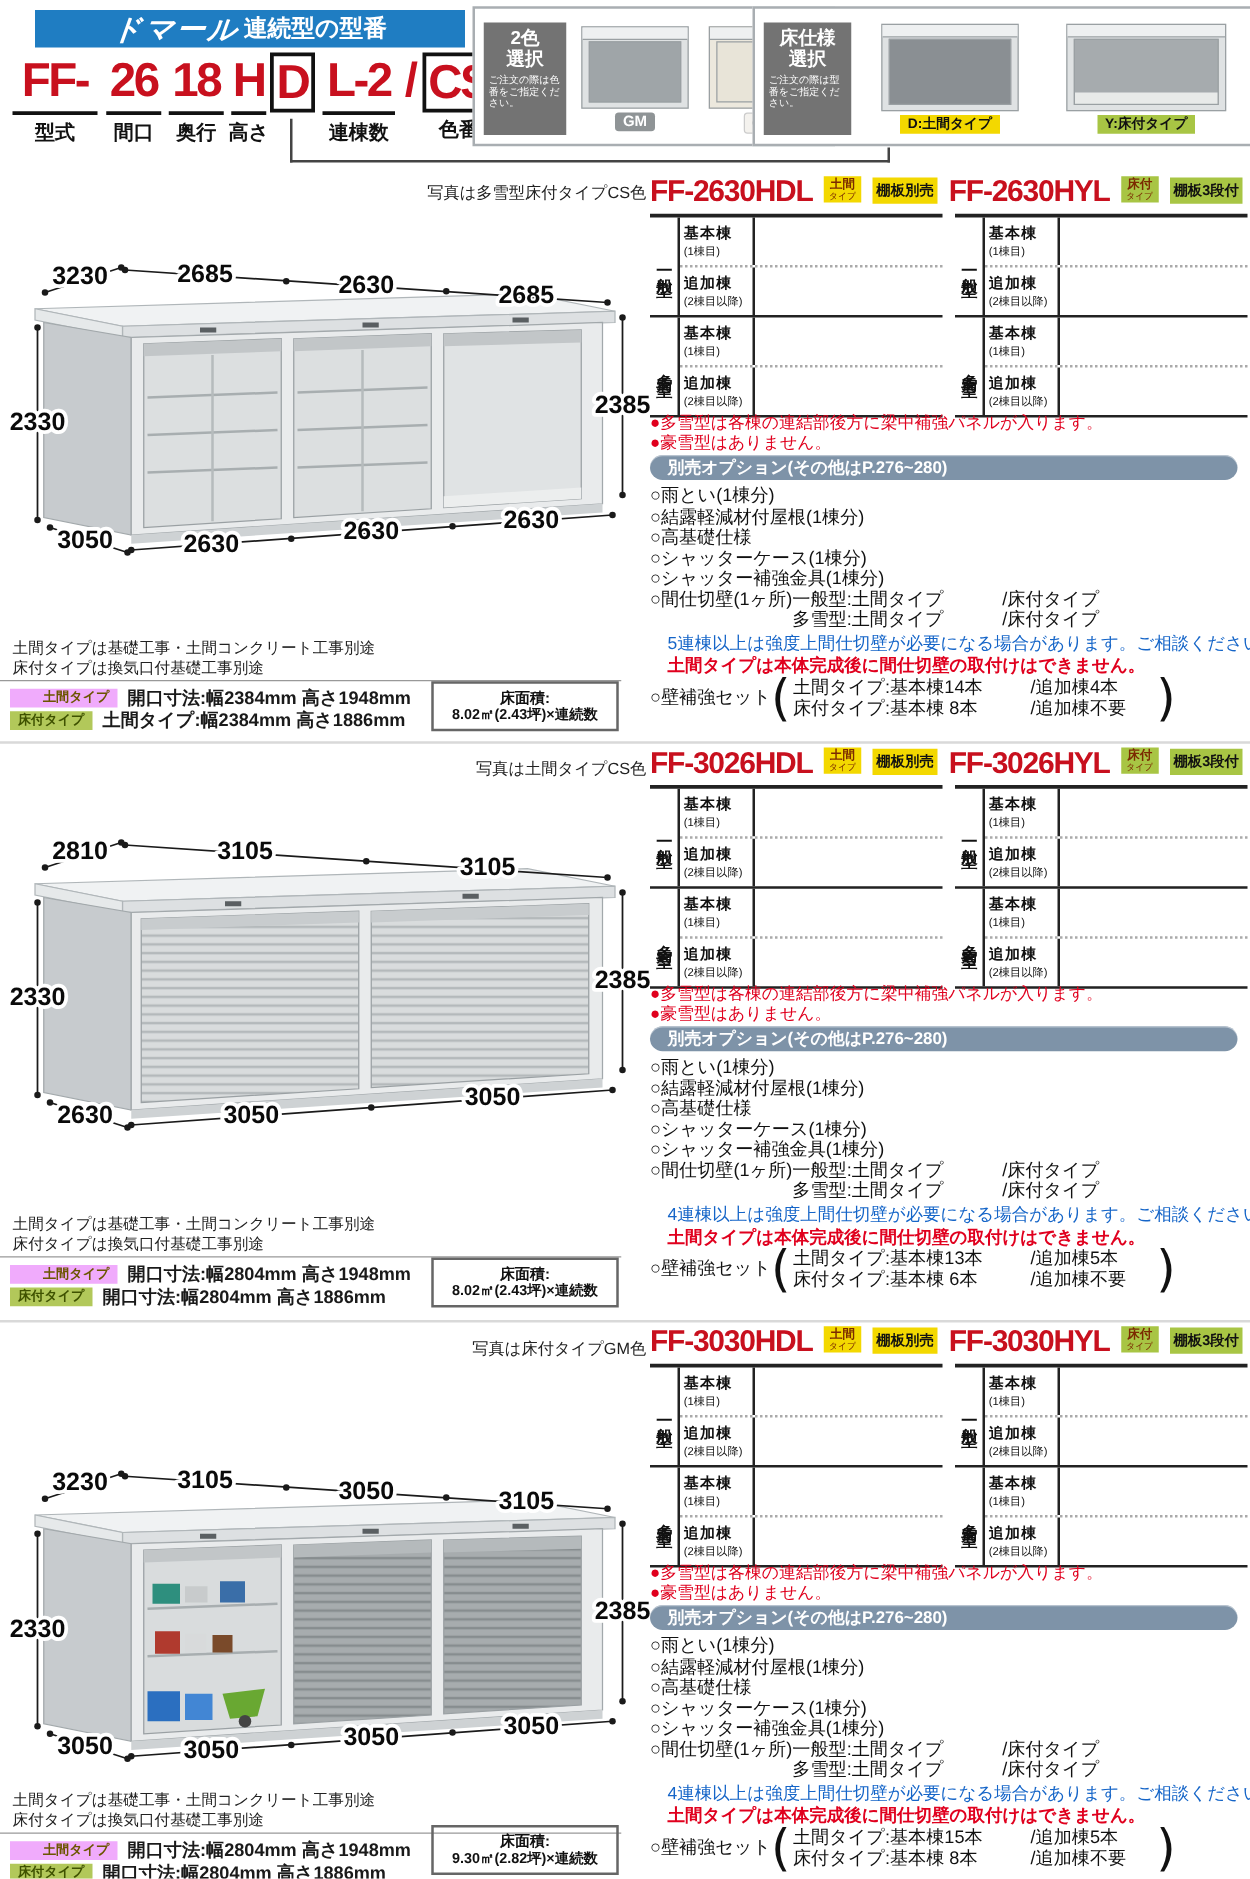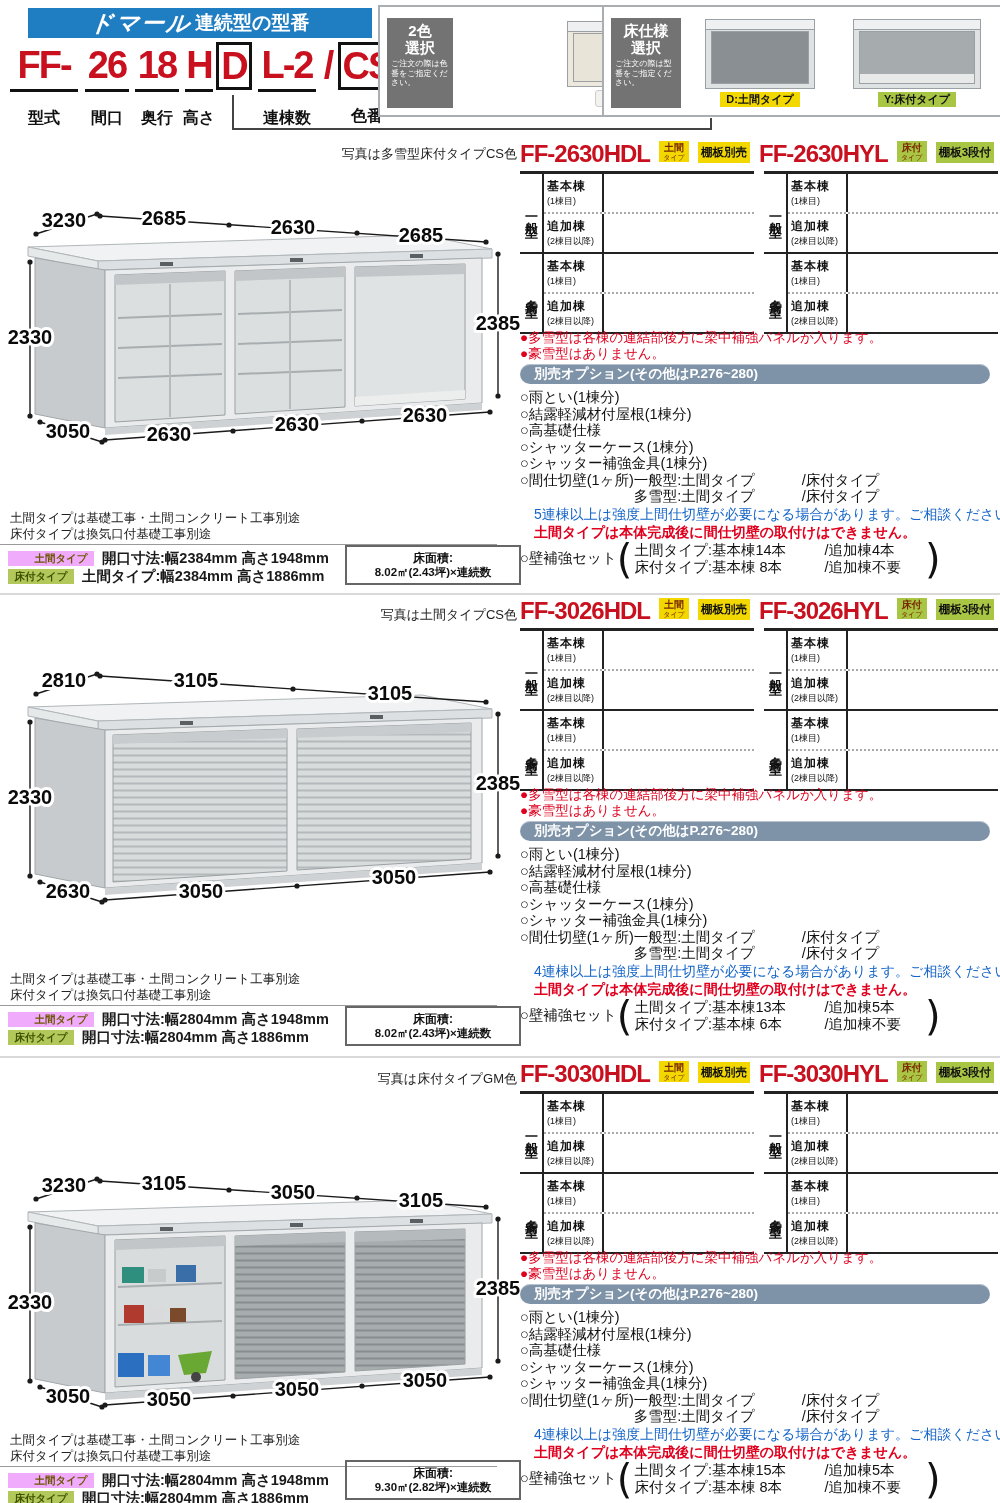--- a/index.html
+++ b/index.html
@@ -7,21 +7,21 @@
         font-family:"Liberation Sans","DejaVu Sans",sans-serif;color:#111;}
 
   
   .banner{position:absolute;left:28px;top:8px;width:344px;height:30px;background:#1f7dc2;
           display:flex;align-items:center;justify-content:center;gap:3px;color:#fff;}
   .banner-logo{font-size:23px;font-weight:bold;font-style:italic;letter-spacing:2px;transform:skewX(-6deg);}
   .banner-rest{font-size:19px;font-weight:bold;}
   .mpart{position:absolute;top:42px;display:flex;flex-direction:column;align-items:center;}
   .mtext{font-size:38px;font-weight:bold;color:#c8101e;line-height:46px;letter-spacing:-2px;white-space:nowrap;}
   .mline{height:3px;background:#111;width:94%;margin-top:1px;}
-  .mlabel{font-size:16px;font-weight:bold;margin-top:16px;color:#111;white-space:nowrap;text-align:right;}
+  .mlabel{font-size:16px;font-weight:bold;margin-top:4px;color:#111;white-space:nowrap;text-align:right;}
   .mboxed .mtext{border:3px solid #111;line-height:40px;padding:1px 2px;}
   .conn{position:absolute;background:#444;}
   .sel-panel{position:absolute;top:5px;height:112px;border:2px solid #a9aeb2;background:#fff;box-sizing:border-box;}
   .sel-dark{position:absolute;top:11px;background:#737373;color:#fff;text-align:center;box-sizing:border-box;padding-top:4px;}
   .sel-t{font-size:15px;font-weight:bold;line-height:17px;}
   .sel-note{font-size:8px;line-height:9.5px;text-align:left;padding:3px 3px 0 4px;}
   .thumb{position:absolute;text-align:center;}
   .mini{position:relative;margin:0 auto;border:1px solid #9aa0a3;background:#dfe2e3;box-sizing:border-box;}
   .mini .roof{position:absolute;top:0;left:0;right:0;height:9px;background:#eef0f1;border-bottom:1px solid #9aa0a3;}
   .mini .front{position:absolute;top:11px;left:5px;right:5px;bottom:4px;border:1px solid #9aa0a3;}
@@ -80,21 +80,21 @@
   .wall .opt-cols{margin-left:2px;}
   .wall .opt-colrow .lft{width:190px;}
   .paren{font-size:40px;font-weight:400;line-height:34px;color:#111;font-family:"DejaVu Sans",sans-serif;}
   .footer-notes{position:absolute;left:10px;font-size:12.5px;color:#222;line-height:16px;}
   .footer-line{position:absolute;left:0;width:497px;height:1px;background:#999;}
   .footer-row{position:absolute;left:8px;display:flex;align-items:center;}
   .fbadge{width:66px;text-align:center;font-size:10.5px;font-weight:bold;line-height:15px;height:15px;}
   .fbadge.yellow{background:#f0abfc;color:#6b5500;padding-left:20px;}
   .fbadge.green{background:#b2c85a;color:#3f5200;}
   .ftext{font-size:14.5px;font-weight:bold;margin-left:8px;white-space:nowrap;color:#1a1a1a;}
-  .floor-box{position:absolute;left:345px;width:176px;height:40px;border:2px solid #666;box-sizing:border-box;
+  .floor-box{position:absolute;left:345px;width:150px;height:40px;border:2px solid #666;box-sizing:border-box;
              display:flex;flex-direction:column;align-items:center;justify-content:center;}
   .floor-box .fb1{font-size:12px;font-weight:bold;line-height:14px;}
   .floor-box .fb2{font-size:11.5px;font-weight:bold;line-height:14px;}
   .divider{position:absolute;left:0;width:1000px;height:2px;background:#d9d9d9;}
 </style>
 </head>
 <body>
 
 <div class="page">
 
@@ -142,20 +142,27 @@
   <div class="conn" style="left:399px;top:60px;width:8px;height:2px"></div>
   <div class="conn" style="left:232px;top:95px;width:2px;height:35px"></div>
   <div class="conn" style="left:232px;top:128px;width:480px;height:2px"></div>
   <div class="conn" style="left:710px;top:118px;width:2px;height:12px"></div>
 
   <div class="sel-panel" style="left:378px;width:290px">
     <div class="sel-dark" style="left:7px;width:66px;height:90px">
       <div class="sel-t">2色</div>
       <div class="sel-t">選択</div>
       <div class="sel-note">ご注文の際は色番をご指定ください。</div>
+    </div>
+    <div class="thumb" style="left:80px;top:14px;width:96px">
+      <div class="mini" style="width:86px;height:66px">
+        <div class="roof"></div>
+        <div class="front" style="background:#9fa5a8"></div>
+      </div>
+      <span class="tlabel gm">GM</span>
     </div>
     <div class="thumb" style="left:182px;top:14px;width:96px">
       <div class="mini" style="width:86px;height:66px;background:#ece8dd">
         <div class="roof"></div>
         <div class="front" style="background:#e8e4d8"></div>
       </div>
       <span class="tlabel cs">CS</span>
     </div>
   </div>
 

